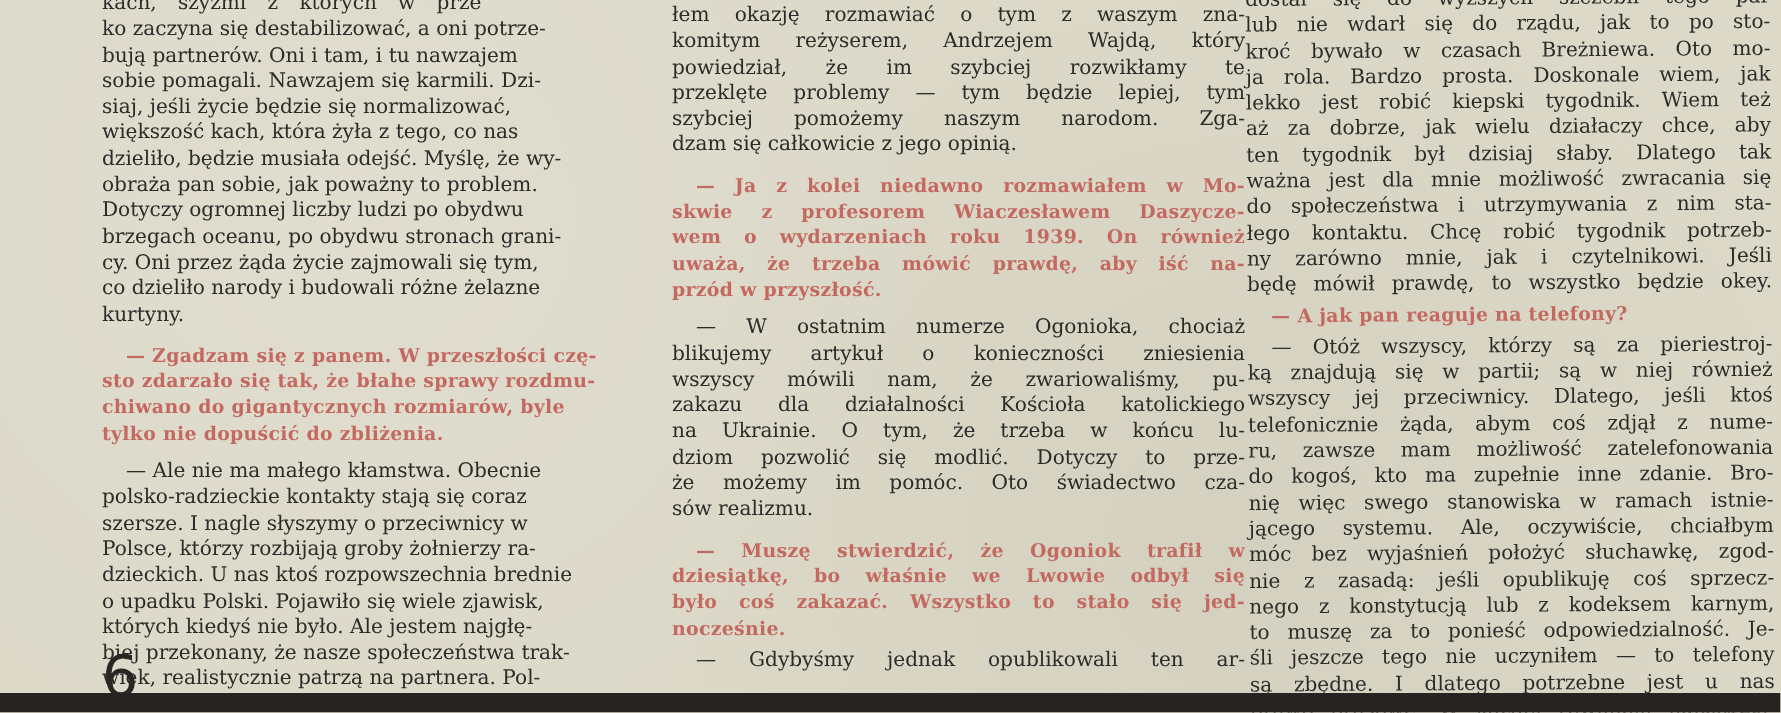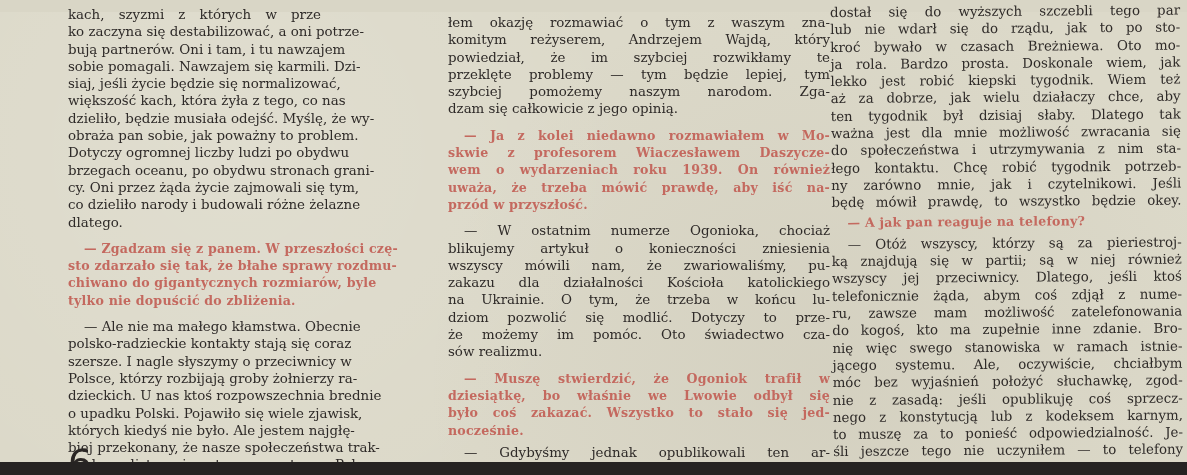--- a/index.html
+++ b/index.html
@@ -4,21 +4,21 @@
   <style>
     html, body { margin: 0; padding: 0; }
     body {
       width: 1187px; height: 475px; overflow: hidden;
       background: #d9d6c6;
       font-family: "DejaVu Serif", serif;
       color: #2e2a28;
       position: relative;
     }
     .page {
-      position: absolute; left: 0; top: 12px; width: 1187px; height: 462px;
+      position: absolute; left: 0; top: 0; width: 1187px; height: 462px;
       background: #dcd9c9;
       background-image:
         radial-gradient(circle at 20% 30%, rgba(255,255,255,0.12) 0, transparent 40%),
         radial-gradient(circle at 70% 80%, rgba(120,110,90,0.08) 0, transparent 45%);
     }
     .bottom-bar {
       position: absolute; left: 0; top: 462px; width: 1187px; height: 13px;
       background: #262322;
     }
     .col {
@@ -59,21 +59,21 @@
       <span class="line">bują partnerów. Oni i tam, i tu nawzajem</span>
       <span class="line">sobie pomagali. Nawzajem się karmili. Dzi-</span>
       <span class="line">siaj, jeśli życie będzie się normalizować,</span>
       <span class="line">większość kach, która żyła z tego, co nas</span>
       <span class="line">dzieliło, będzie musiała odejść. Myślę, że wy-</span>
       <span class="line">obraża pan sobie, jak poważny to problem.</span>
       <span class="line">Dotyczy ogromnej liczby ludzi po obydwu</span>
       <span class="line">brzegach oceanu, po obydwu stronach grani-</span>
       <span class="line">cy. Oni przez żąda życie zajmowali się tym,</span>
       <span class="line">co dzieliło narody i budowali różne żelazne</span>
-      <span class="line last">dlatego.</span>
+      <span class="line last">kurtyny.</span>
     </div>
     <div class="gap"></div>
     <div class="red">
       <span class="line indent">— Zgadzam się z panem. W przeszłości czę-</span>
       <span class="line">sto zdarzało się tak, że błahe sprawy rozdmu-</span>
       <span class="line">chiwano do gigantycznych rozmiarów, byle</span>
       <span class="line last">tylko nie dopuścić do zbliżenia.</span>
     </div>
     <div class="gap"></div>
     <div>

